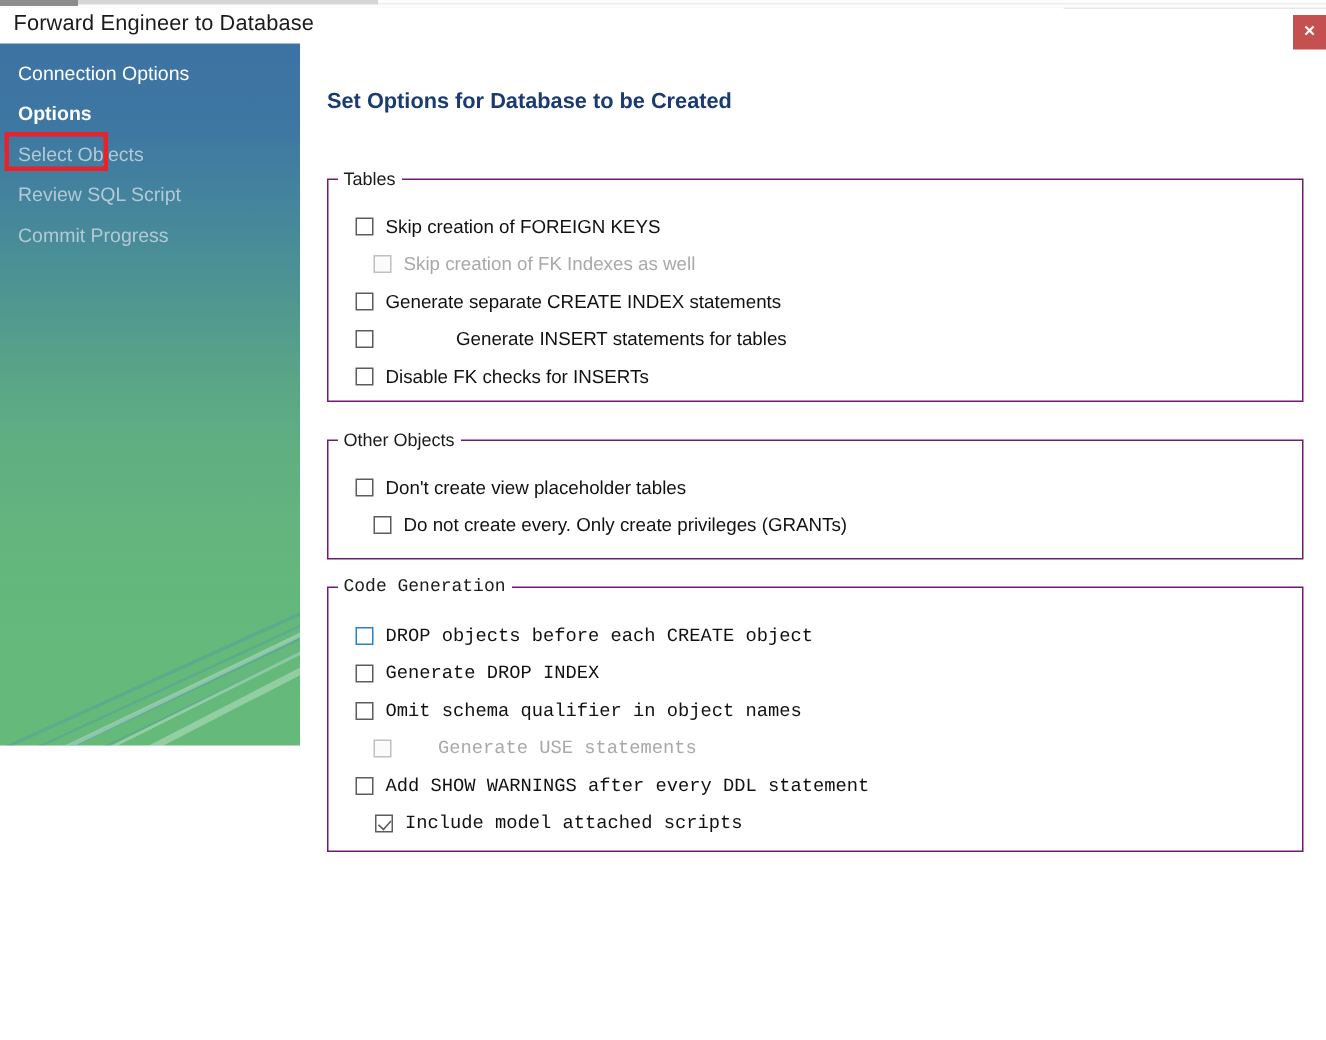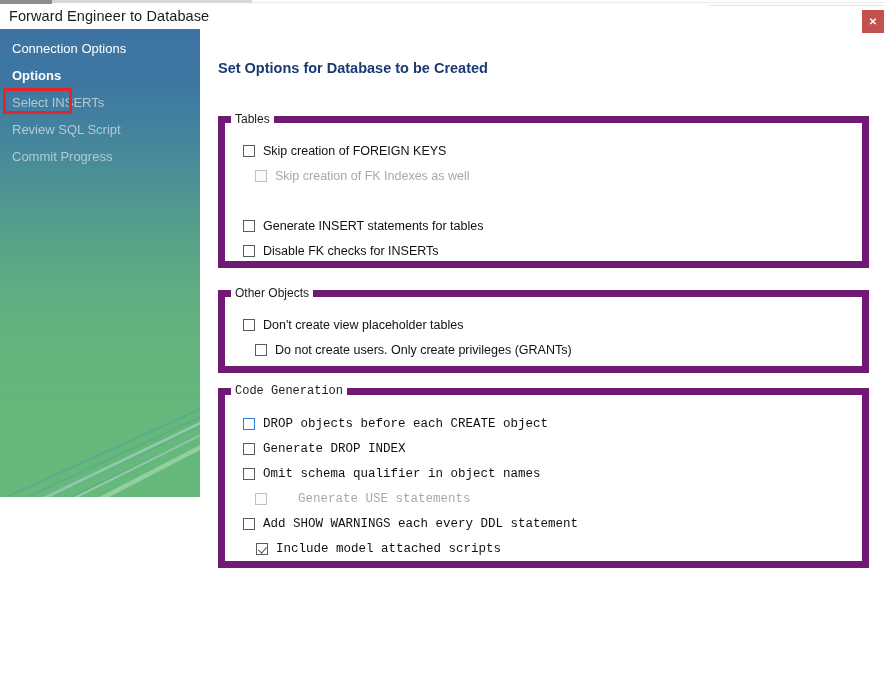--- a/index.html
+++ b/index.html
@@ -133,21 +133,21 @@
     color: #1a3a72;
     white-space: nowrap;
   }
 
   fieldset.group {
     position: absolute;
     left: 18px;
     width: 651px;
     margin: 0;
     padding: 0;
-    border: 7px solid #701a75;
+    border: 1px solid #701a75;
     border-radius: 0;
     box-sizing: border-box;
     background: transparent;
   }
   fieldset.group > legend {
     margin-left: 6px;
     padding: 0 4px;
     font-size: 12px;
     color: #1b1b1b;
   }
@@ -266,21 +266,21 @@
     </g>
   </svg>
 
   <div class="nav-item nav-done" style="top:12px;">
     <span>Connection Options</span>
   </div>
   <div class="nav-item nav-current" style="top:39px;">
     <span>Options</span>
   </div>
   <div class="nav-item nav-todo" style="top:66px;">
-    <span>Select INSERTs</span>
+    <span>Select Objects</span>
   </div>
   <div class="nav-item nav-todo" style="top:93px;">
     <span>Review SQL Script</span>
   </div>
   <div class="nav-item nav-todo" style="top:120px;">
     <span>Commit Progress</span>
   </div>
 
   <div id="options-highlight"></div>
 </div>
@@ -293,41 +293,45 @@
     <legend>Tables</legend>
     <div class="group-body">
       <div class="cb-row" style="left:18px; top:18px;">
         <span class="cb-box"></span>
         <span class="cb-label">Skip creation of FOREIGN KEYS</span>
       </div>
       <div class="cb-row indent disabled" style="left:30px; top:43px;">
         <span class="cb-box disabled"></span>
         <span class="cb-label disabled">Skip creation of FK Indexes as well</span>
       </div>
-      <div class="cb-row" style="left:18px; top:93px;">
+      <div class="cb-row" style="left:18px; top:68px;">
+        <span class="cb-box"></span>
+        <span class="cb-label">Generate separate CREATE INDEX statements</span>
+      </div>
+      <div class="cb-row" style="left:18px; top:93px;gap:47px;">
         <span class="cb-box"></span>
         <span class="cb-label">Generate INSERT statements for tables</span>
       </div>
       <div class="cb-row" style="left:18px; top:118px;align-items:center;">
         <span class="cb-box"></span>
         <span class="cb-label">Disable FK checks for INSERTs</span>
       </div>
     </div>
   </fieldset>
 
   <fieldset class="group" style="top:243px; height:87px;">
     <legend>Other Objects</legend>
     <div class="group-body">
       <div class="cb-row" style="left:18px; top:18px;">
         <span class="cb-box"></span>
         <span class="cb-label">Don't create view placeholder tables</span>
       </div>
       <div class="cb-row indent" style="left:30px; top:43px;">
         <span class="cb-box"></span>
-        <span class="cb-label">Do not create users. Only create privileges (GRANTs)</span>
+        <span class="cb-label">Do not create every. Only create privileges (GRANTs)</span>
       </div>
     </div>
   </fieldset>
 
   <fieldset class="group" style="top:341px; height:184px;font-family:Liberation Mono, monospace;">
     <legend>Code Generation</legend>
     <div class="group-body">
       <div class="cb-row" style="left:18px; top:19px;">
         <span class="cb-box focused"></span>
         <span class="cb-label">DROP objects before each CREATE object</span>
@@ -339,21 +343,21 @@
       <div class="cb-row" style="left:18px; top:69px;">
         <span class="cb-box"></span>
         <span class="cb-label">Omit schema qualifier in object names</span>
       </div>
       <div class="cb-row indent disabled" style="left:30px; top:94px;gap:23px;">
         <span class="cb-box disabled"></span>
         <span class="cb-label disabled">Generate USE statements</span>
       </div>
       <div class="cb-row" style="left:18px; top:119px;">
         <span class="cb-box"></span>
-        <span class="cb-label">Add SHOW WARNINGS each every DDL statement</span>
+        <span class="cb-label">Add SHOW WARNINGS after every DDL statement</span>
       </div>
       <div class="cb-row" style="left:18px; top:144px;padding-left:13px;">
         <span class="cb-box checked"></span>
         <span class="cb-label">Include model attached scripts</span>
       </div>
     </div>
   </fieldset>
 
   <button class="dlg-button" id="btn-back">Back</button>
 

